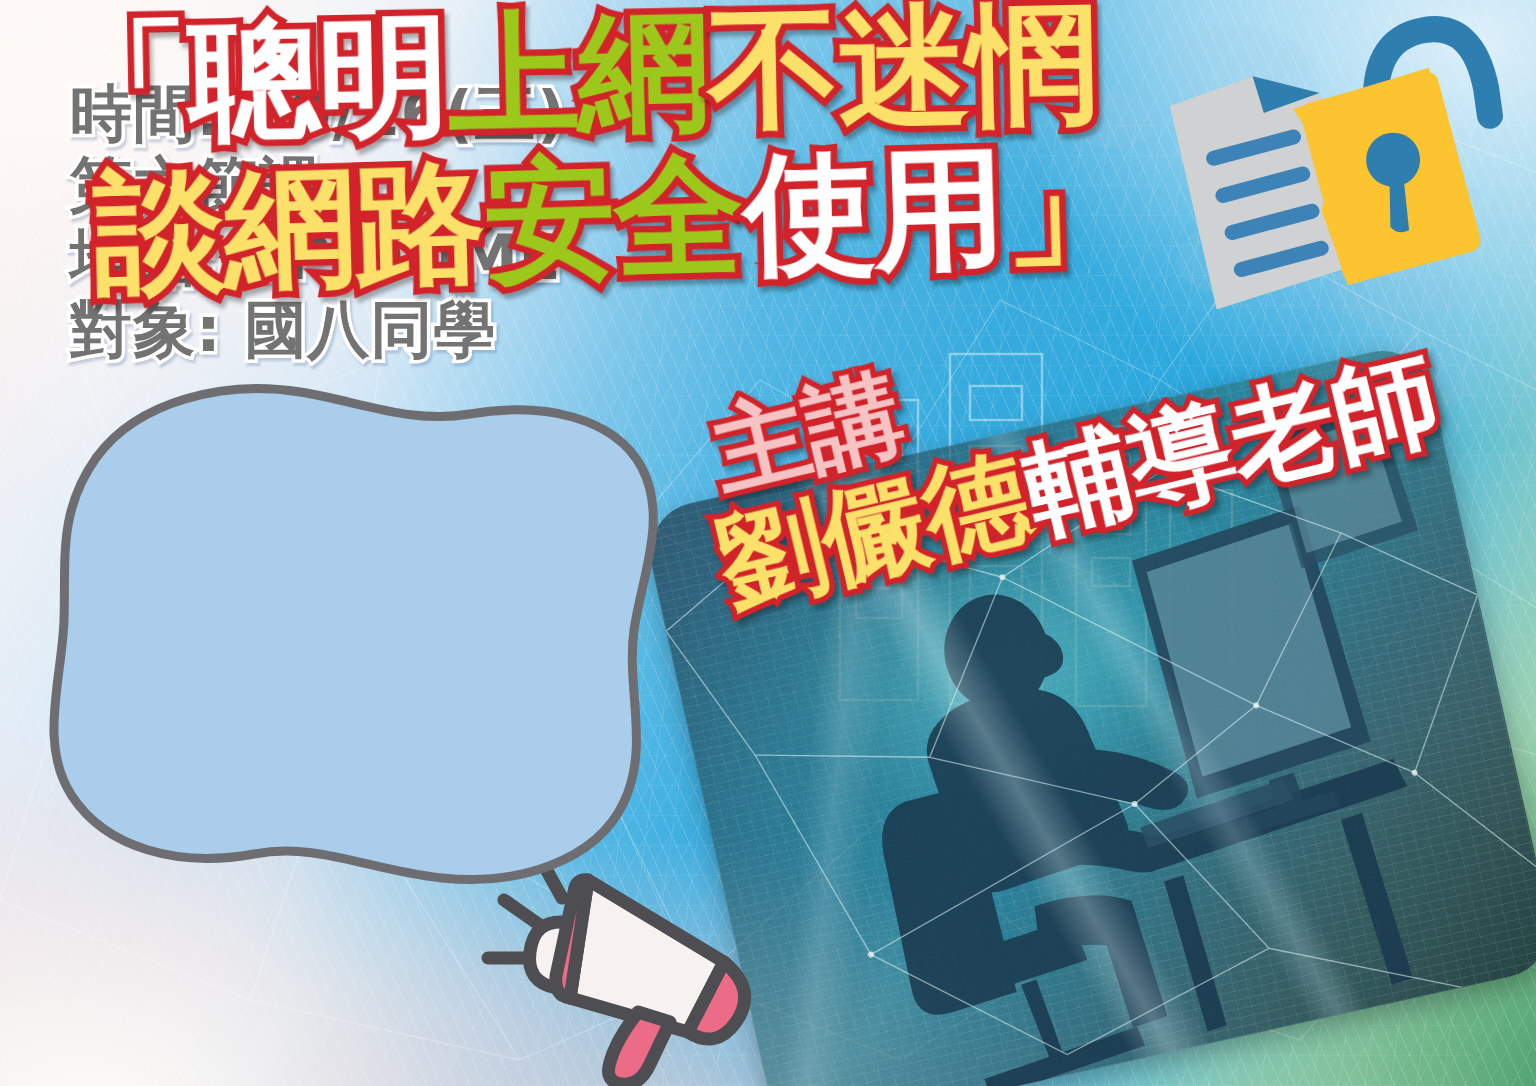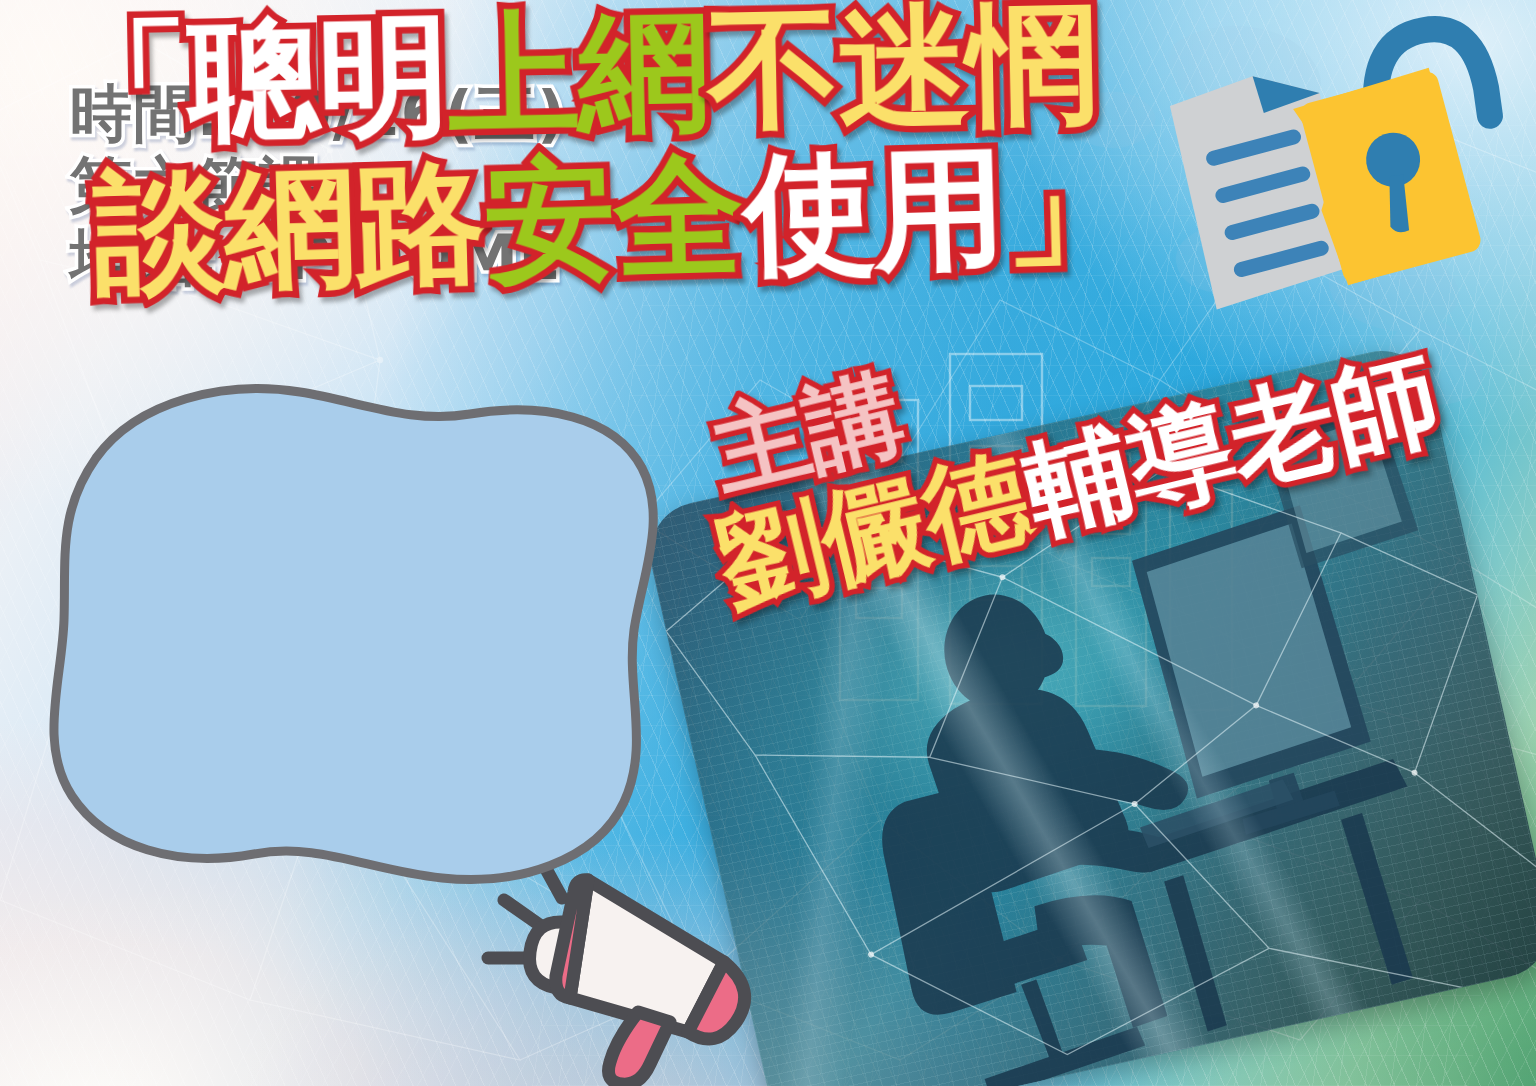--- a/index.html
+++ b/index.html
@@ -390,20 +390,21 @@
                C 160 506, 88 486, 54 434
                C 20 382, 44 318, 46 258
                C 48 196, 40 150, 78 96 Z" fill="#a9cdeb" stroke="#6e6e72" stroke-width="9" stroke-linejoin="round"></path>
     </svg>
   </div>
 
   <div id="info-text">
     <div class="info-line">時間: 10/16(三)</div>
     <div class="info-line indent">第六節課</div>
     <div class="info-line l-venue">地點: YP DOME</div>
+    <div class="info-line">對象: 國八同學</div>
   </div>
 
   <div id="megaphone">
     <svg viewBox="0 0 350 250" width="350" height="250">
       <g stroke="#4d4d52" stroke-width="13" stroke-linecap="round" stroke-linejoin="round" fill="none">
 
         <line x1="88" y1="22" x2="110" y2="62"></line>
         <line x1="52" y1="64" x2="92" y2="92"></line>
         <line x1="36" y1="122" x2="82" y2="122"></line>
       </g>

